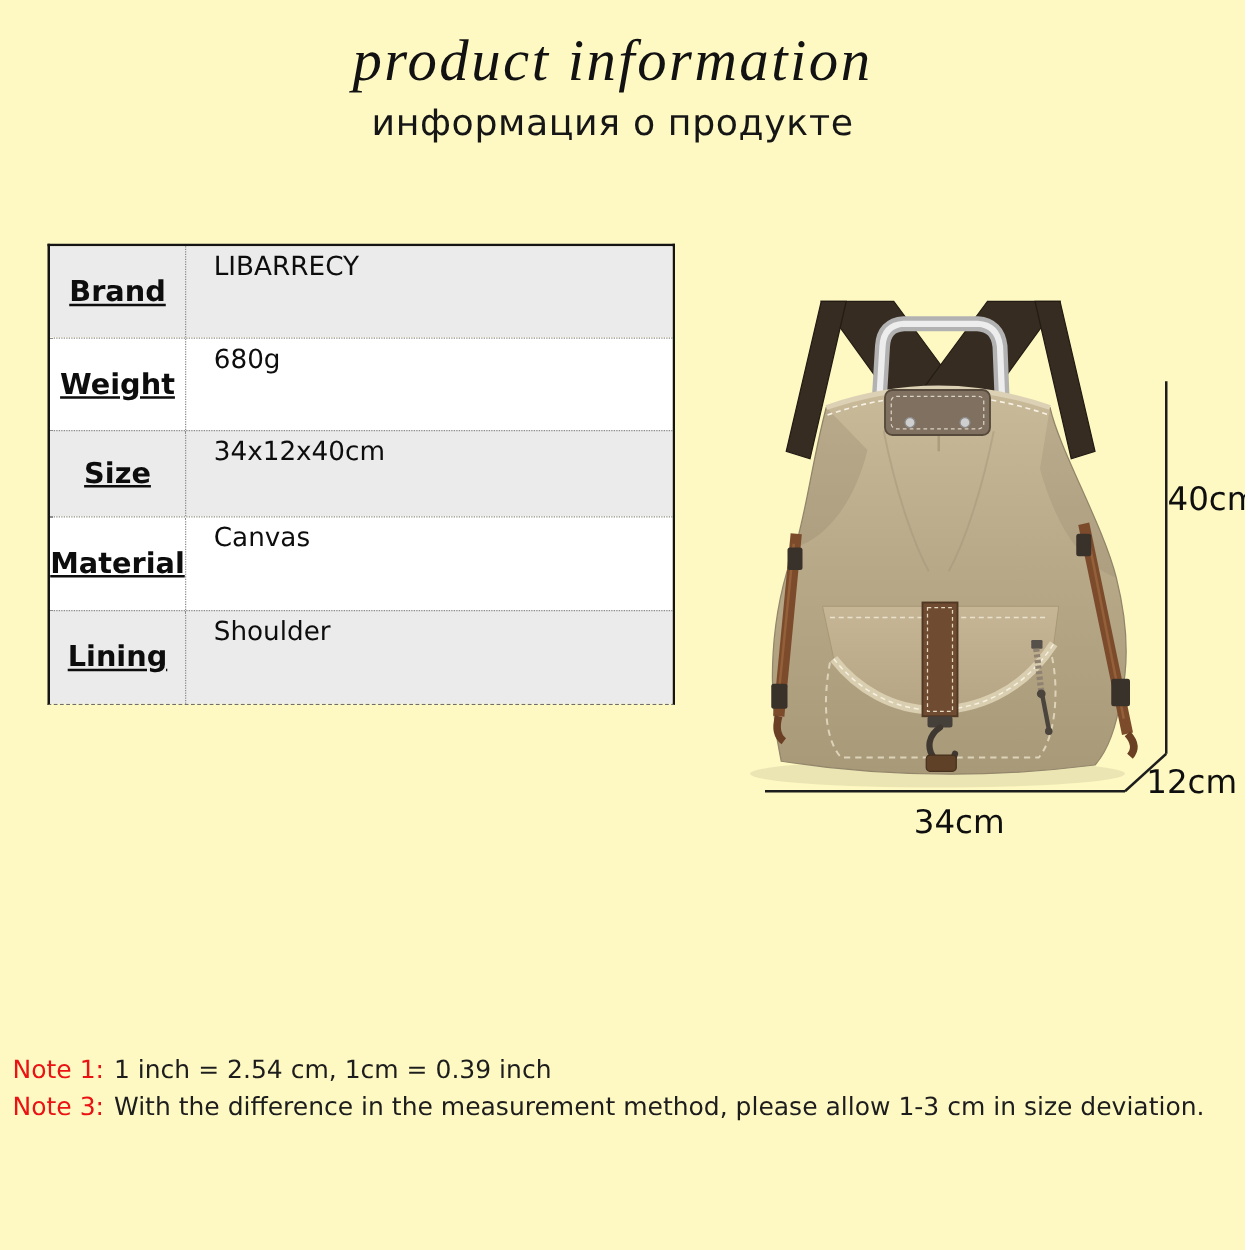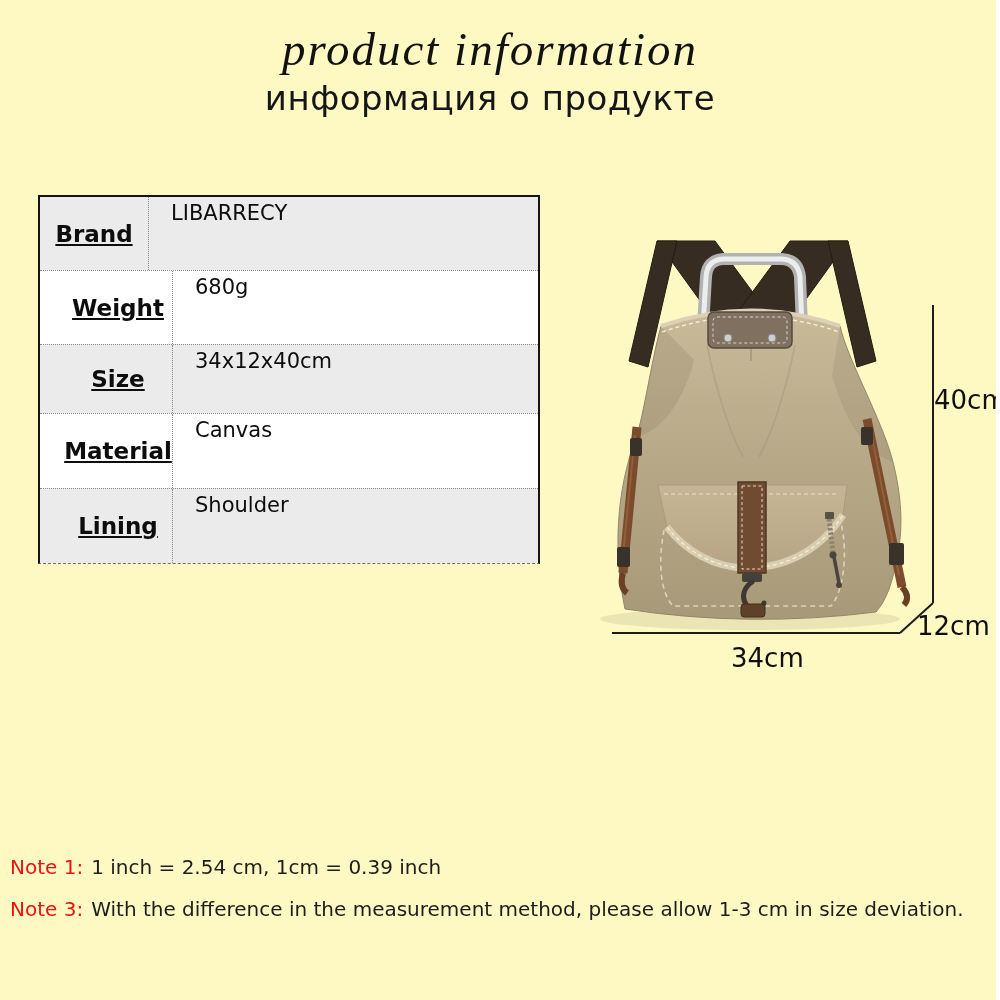--- a/index.html
+++ b/index.html
@@ -7,28 +7,28 @@
     position:relative;width:996px;height:1000px;background:#fef9c3;
     overflow:hidden;font-family:"DejaVu Sans","Liberation Sans",sans-serif;color:#1a1a1a;
   }
   
   .header{position:absolute;left:0;top:20px;width:980px;text-align:center;}
   .title{
     font-family:"Liberation Serif","DejaVu Serif",serif;
     font-style:italic;font-weight:400;font-size:47px;line-height:58px;
     letter-spacing:2px;color:#121212;margin:0;
   }
-  .subtitle{font-size:34px;line-height:36px;color:#161616;margin-top:2px;letter-spacing:.5px;}
+  .subtitle{font-size:29px;line-height:36px;color:#161616;margin-top:2px;letter-spacing:.5px;}
   
   .spec-table{
     position:absolute;left:38px;top:195px;width:498px;
     border:2px solid #141414;border-bottom:1px dashed #6e6e6e;
   }
   .spec-row{display:flex;align-items:stretch;}
-  .spec-row + .spec-row{border-top:1px dotted #8c8c8c;padding-left:24px;}
+  .spec-row + .spec-row{border-top:1px dotted #8c8c8c;}
   .spec-row:nth-child(odd){background:#ebebeb;}
   .spec-row:nth-child(even){background:#ffffff;}
   .spec-label{
     flex:0 0 108px;border-right:1px dotted #8c8c8c;
     display:flex;align-items:center;justify-content:center;
     font-weight:bold;font-size:23px;color:#0d0d0d;text-decoration:underline;
   }
   .spec-value{
     flex:1 1 auto;display:flex;align-items:flex-start;
     padding-left:22px;font-size:21px;color:#0d0d0d;line-height:32px;
@@ -36,21 +36,21 @@
   .spec-value span{display:inline-block;max-width:330px;overflow-wrap:anywhere;}
   
   .figure{position:absolute;left:545px;top:195px;width:455px;height:490px;}
   .figure svg{position:absolute;left:0;top:0;}
   .dim-label{position:absolute;font-size:26px;color:#0f0f0f;white-space:nowrap;}
   .dim-height{left:389px;top:190px;}
   .dim-width{left:186px;top:448px;}
   .dim-depth{left:372px;top:416px;}
   
   .notes{position:absolute;left:10px;top:840px;width:985px;}
-  .note-line{font-size:20px;line-height:30px;white-space:nowrap;margin-top:12px;}
+  .note-line{font-size:20px;line-height:30px;white-space:nowrap;}
   .note-label{color:#ea1212;margin-right:8px;}
   .note-text{color:#1d1d1d;}
 </style>
 </head>
 <body>
 
 <div class="page">
 
   <div class="header">
     <h1 class="title">product information</h1>

